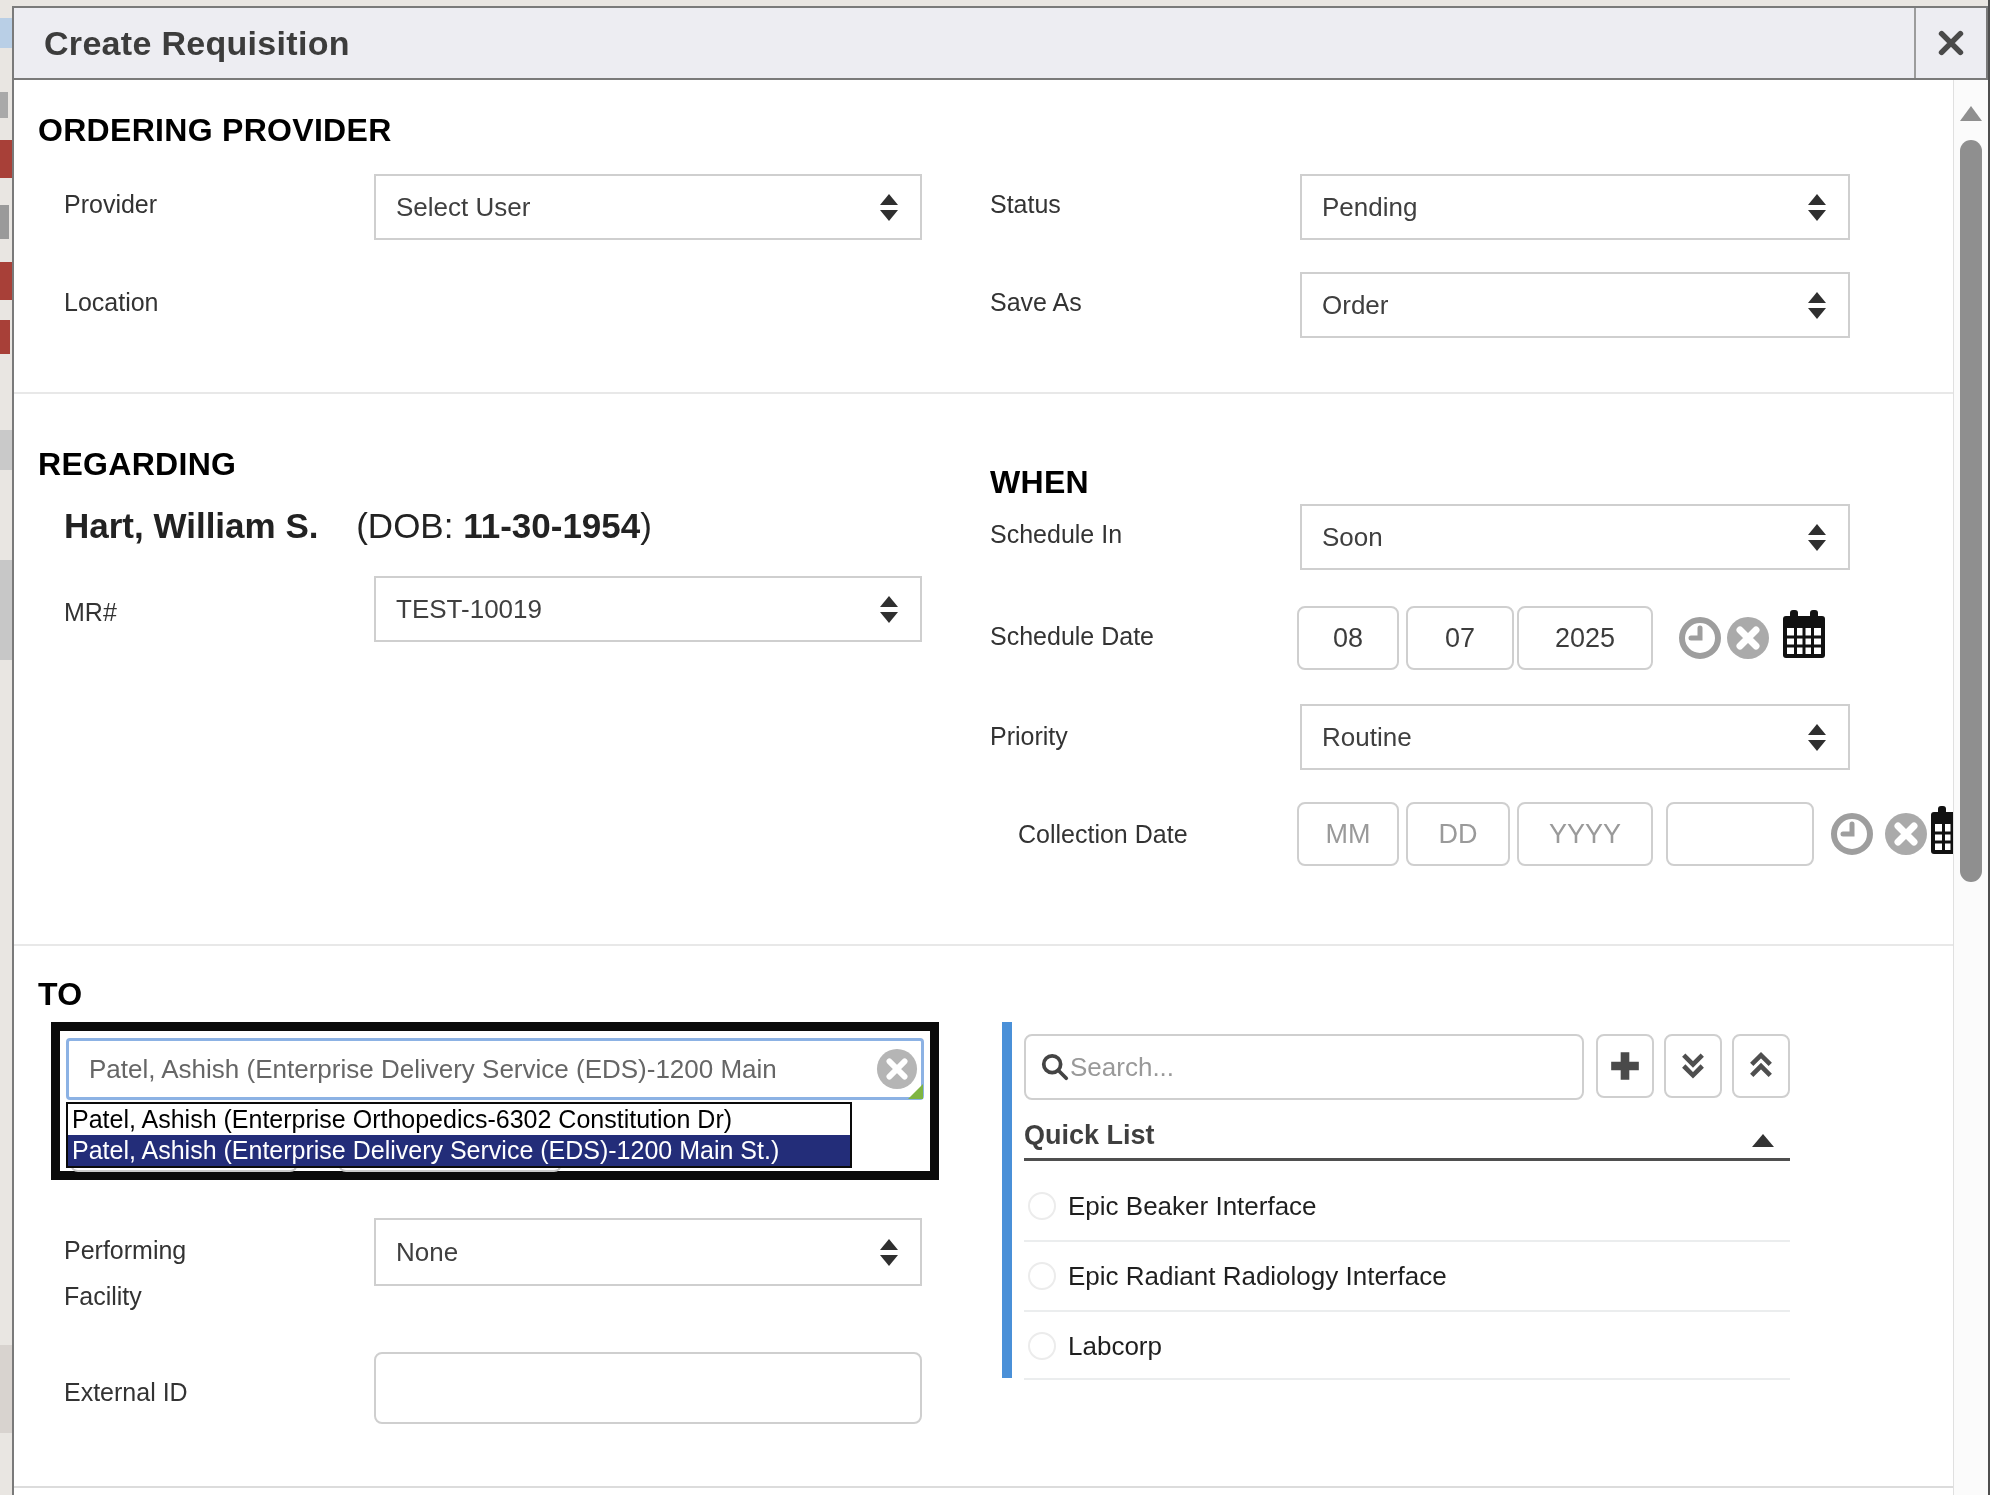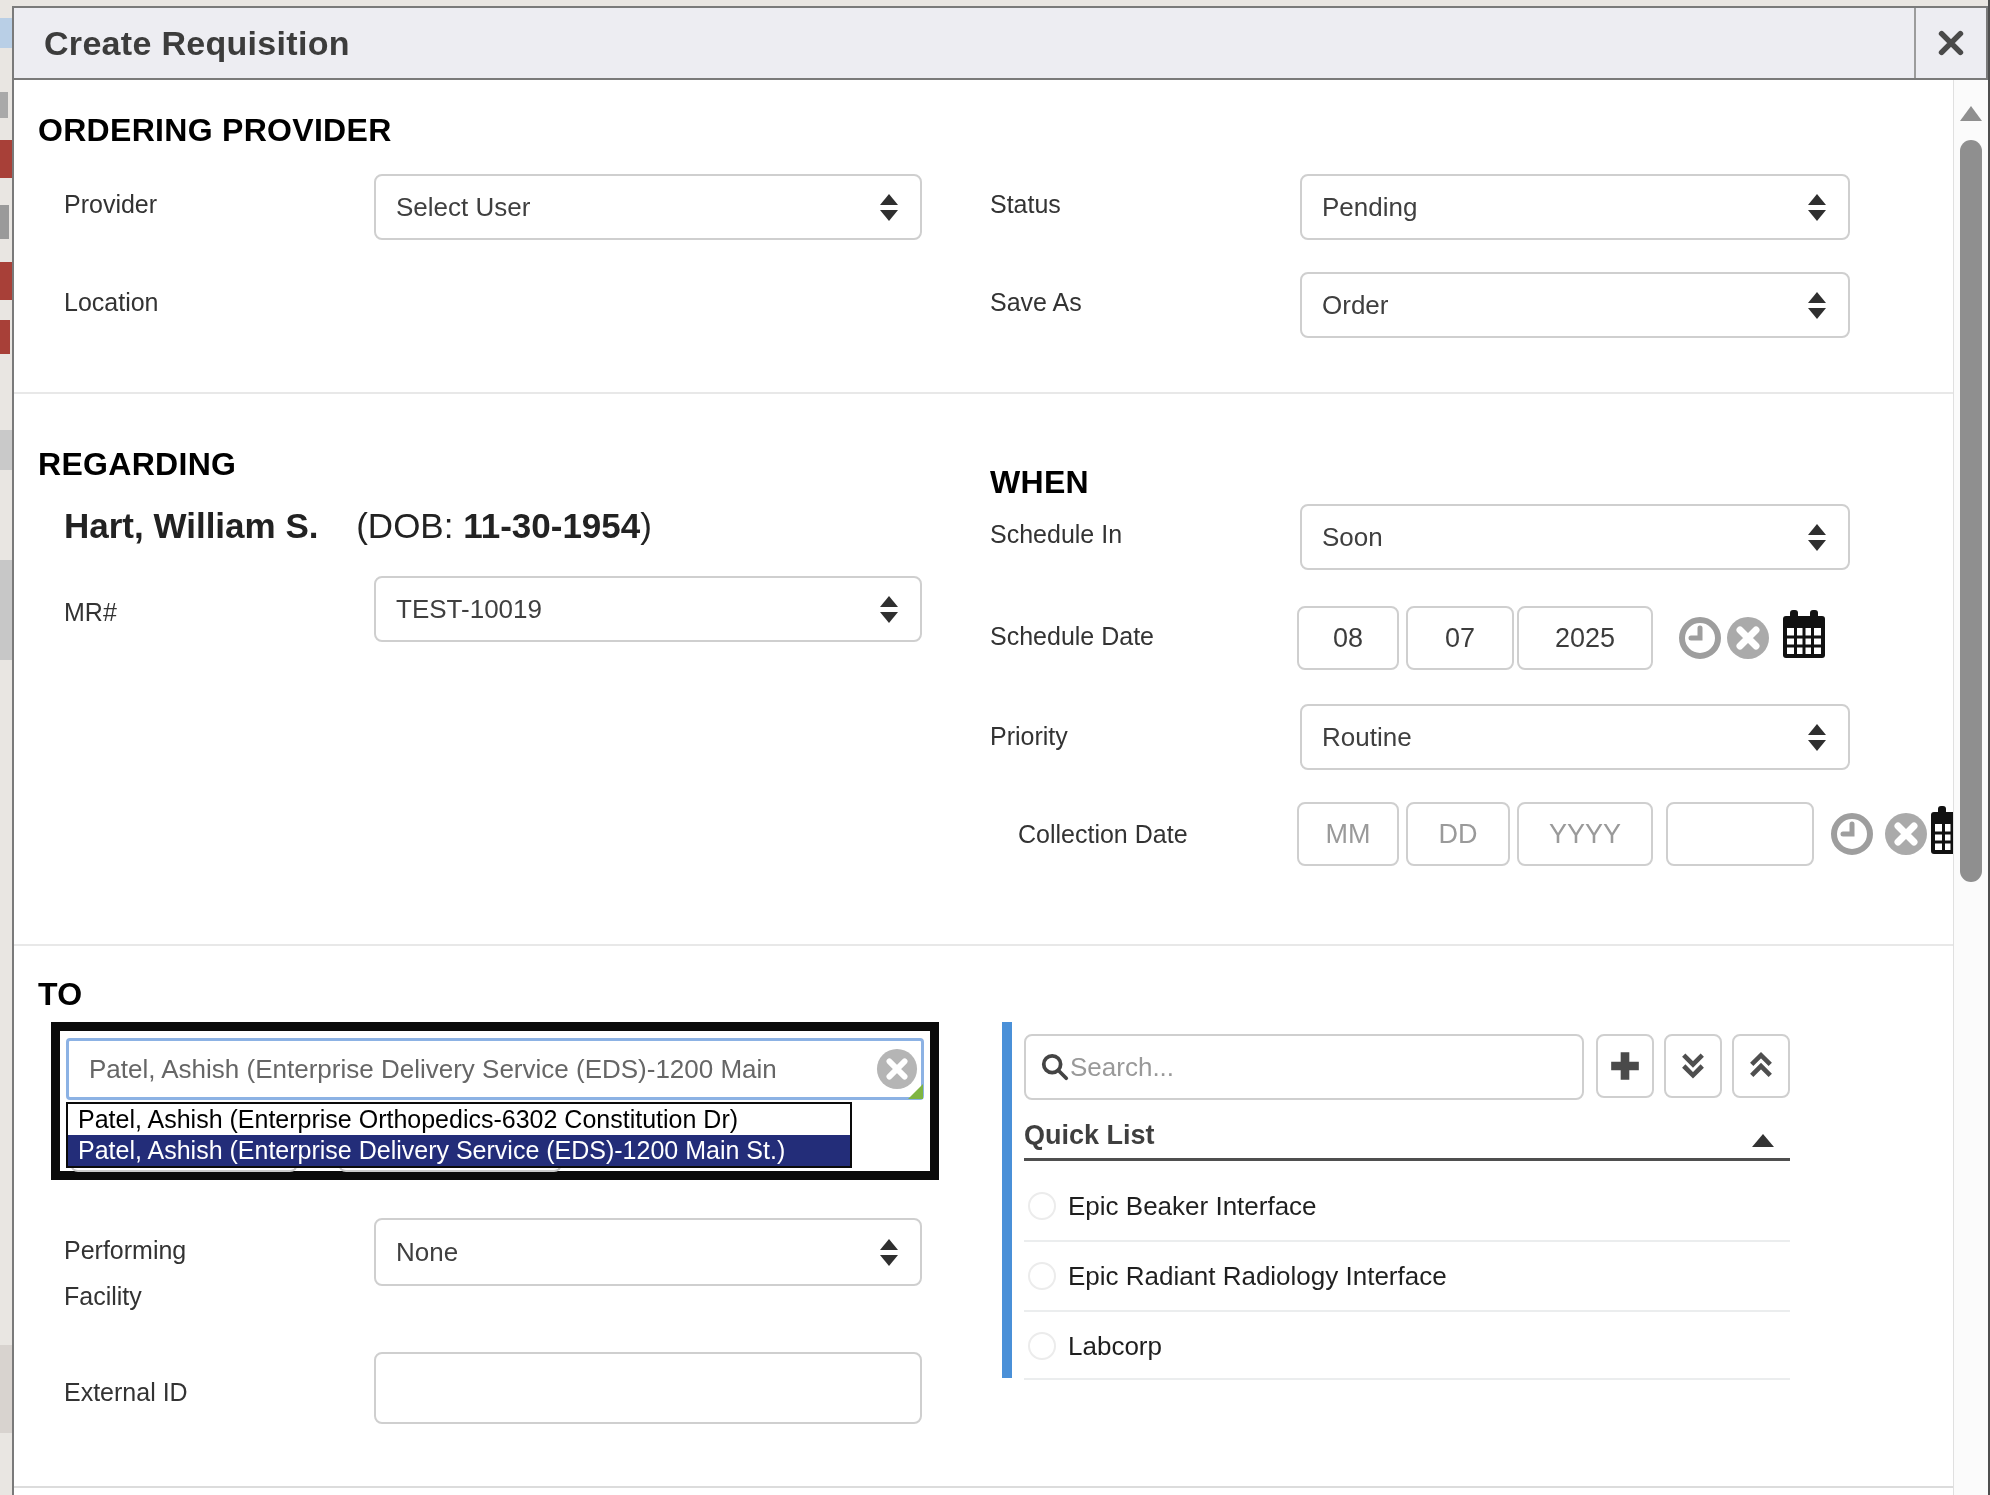--- a/index.html
+++ b/index.html
@@ -23,40 +23,40 @@
   
   #scrollbar{position:absolute;left:1953px;top:80px;width:35px;height:1415px;background:#fbfbfb;border-left:1px solid #e0e0e0;z-index:40}
   #scroll-up{position:absolute;left:6px;top:26px;width:0;height:0;border-left:11px solid transparent;border-right:11px solid transparent;border-bottom:15px solid #8f8f8f}
   #scroll-thumb{position:absolute;left:6px;top:60px;width:22px;height:742px;border-radius:11px;background:#8f8f8f}
   #right-edge{position:absolute;left:1988px;top:0;width:2px;height:1495px;background:#4f4f4f;z-index:50}
 
   .heading{position:absolute;font-size:32px;font-weight:bold;color:#000;letter-spacing:.3px}
   .lbl{position:absolute;font-size:25px;color:#333}
   .divider{position:absolute;left:14px;width:1939px;height:2px;background:#e8e8e8}
 
-  .sel{position:absolute;height:66px;background:#fff;border:2px solid #cfcfcf;border-radius:8px;display:flex;align-items:center;justify-content:space-between;padding:0 22px 0 20px;font-size:26px;color:#3f3f3f;cursor:pointer}
+  .sel{position:absolute;height:66px;background:#fff;border:2px solid #cfcfcf;border-radius:0;display:flex;align-items:center;justify-content:space-between;padding:0 22px 0 20px;font-size:26px;color:#3f3f3f;cursor:pointer}
   .spin{display:flex;flex-direction:column;align-items:center}
   .tri-up{width:0;height:0;border-left:9px solid transparent;border-right:9px solid transparent;border-bottom:11px solid #2f2f2f}
   .tri-down{width:0;height:0;border-left:9px solid transparent;border-right:9px solid transparent;border-top:11px solid #2f2f2f;margin-top:5px}
 
   .datebox{position:absolute;height:64px;background:#fff;border:2px solid #cfcfcf;border-radius:8px;text-align:center;font-size:27px;color:#3c3c3c;font-family:"Liberation Sans",sans-serif}
   .datebox::placeholder{color:#9a9a9a}
   input.txt{position:absolute;background:#fff;border:2px solid #cfcfcf;border-radius:8px;font-size:26px;color:#555;font-family:"Liberation Sans",sans-serif;padding:0 20px}
   input.txt::placeholder{color:#999}
 
   .icon-abs{position:absolute}
 
   
   #to-blackbox{position:absolute;left:51px;top:1022px;width:888px;height:158px;border:9px solid var(--highlight-border);background:#fff;z-index:5}
   #to-input{position:absolute;left:66px;top:1038px;width:858px;height:62px;border:3px solid var(--focus-blue);border-radius:4px;font-size:26px;color:#666;padding:0 60px 0 20px;z-index:8;background:#fff;font-family:"Liberation Sans",sans-serif}
   #to-clear{position:absolute;left:876px;top:1048px;z-index:9}
   #to-grip{position:absolute;left:908px;top:1084px;width:0;height:0;border-left:15px solid transparent;border-bottom:15px solid var(--grip-green);z-index:9}
   .sliver{position:absolute;height:18px;background:#fff;border:2px solid #c9c9c9;border-top:none;border-radius:0 0 8px 8px;z-index:6}
   #suggest-list{position:absolute;left:66px;top:1102px;width:786px;border:2px solid #0a0a0a;background:#fff;z-index:7}
-  .opt{height:31px;line-height:31px;font-size:25px;color:#000;padding-left:10px;white-space:nowrap;overflow:hidden;cursor:pointer}
+  .opt{height:31px;line-height:31px;font-size:25px;color:#000;padding-left:4px;white-space:nowrap;overflow:hidden;cursor:pointer}
   .opt.selected{background:var(--selection-navy);color:#fff}
 
   
   #accent-bar{position:absolute;left:1002px;top:1022px;width:10px;height:356px;background:var(--accent-blue)}
   #search-box{position:absolute;left:1024px;top:1034px;width:560px;height:66px;border:2px solid #cfcfcf;border-radius:8px;background:#fff;display:flex;align-items:center;padding:0 14px}
   #search-input{border:none;outline:none;font-size:26px;color:#444;flex:1;margin-left:0;font-family:Liberation Sans, sans-serif}
   #search-input::placeholder{color:#999}
   .iconbtn{position:absolute;top:1034px;width:58px;height:64px;border:2px solid #cfcfcf;border-radius:8px;background:#fff;display:flex;align-items:center;justify-content:center;cursor:pointer}
   #quicklist-underline{position:absolute;left:1024px;top:1158px;width:766px;height:3px;background:#4f4f4f}
   .qsep{position:absolute;left:1024px;width:766px;height:2px;background:#ebedee}

